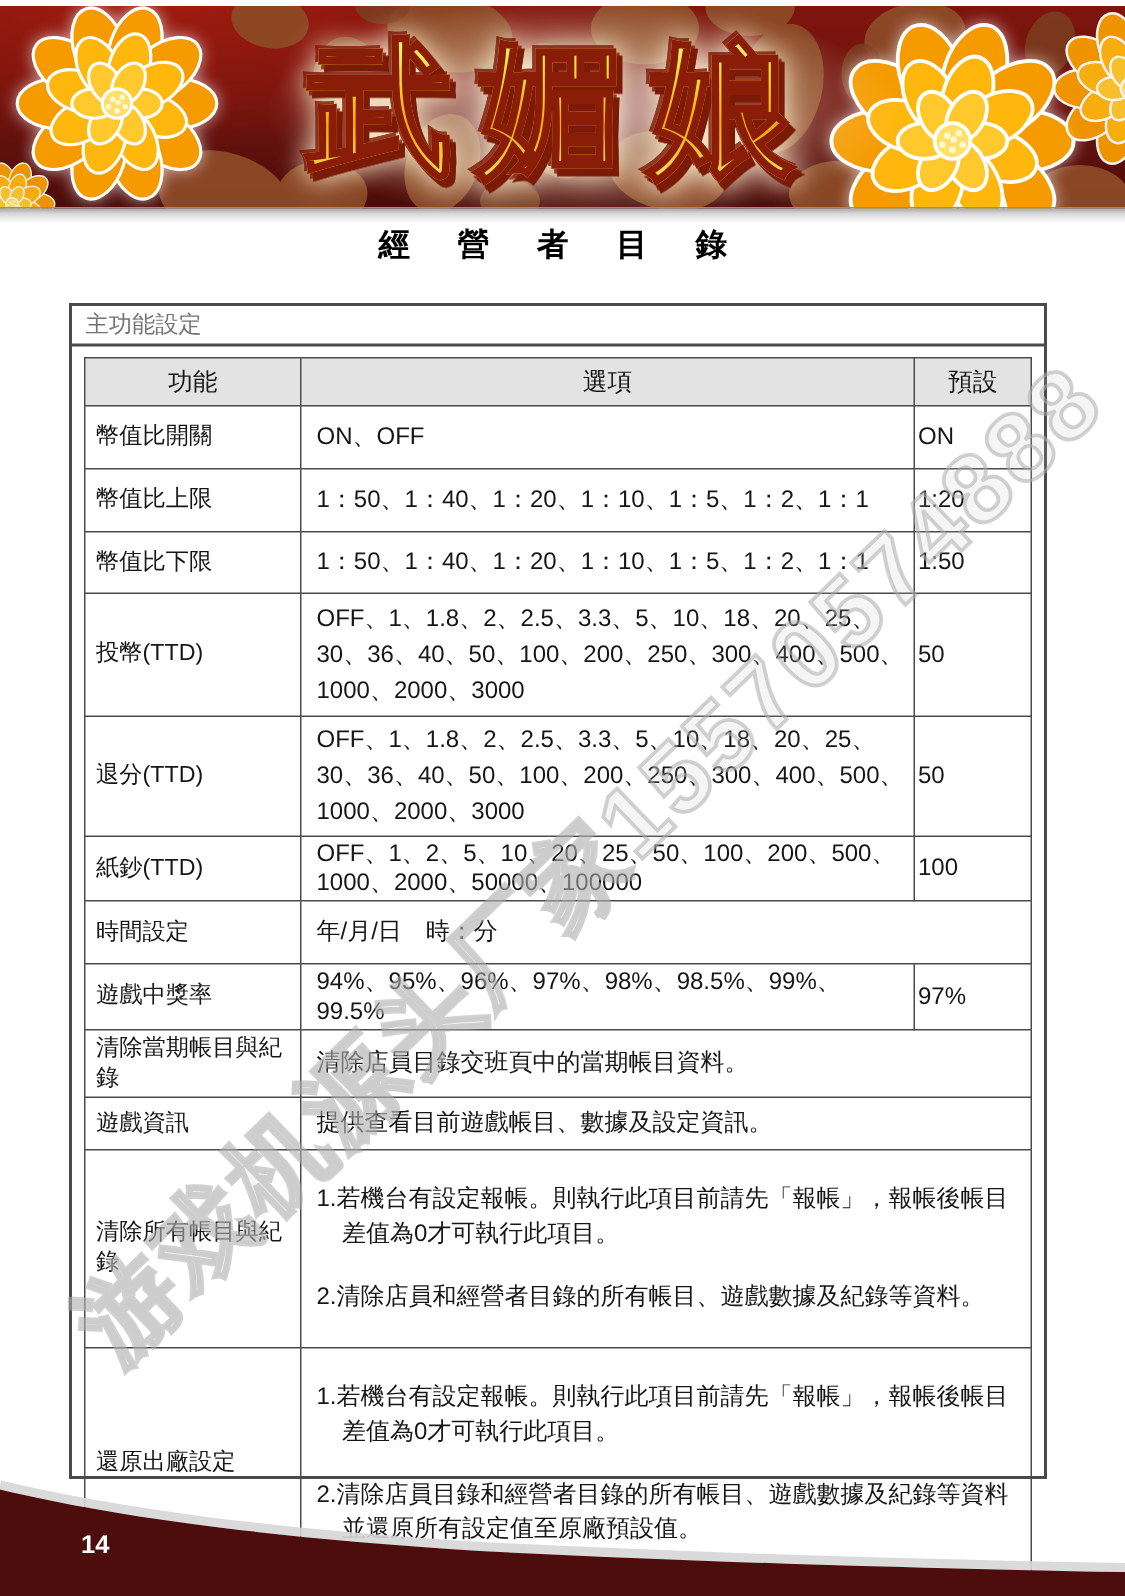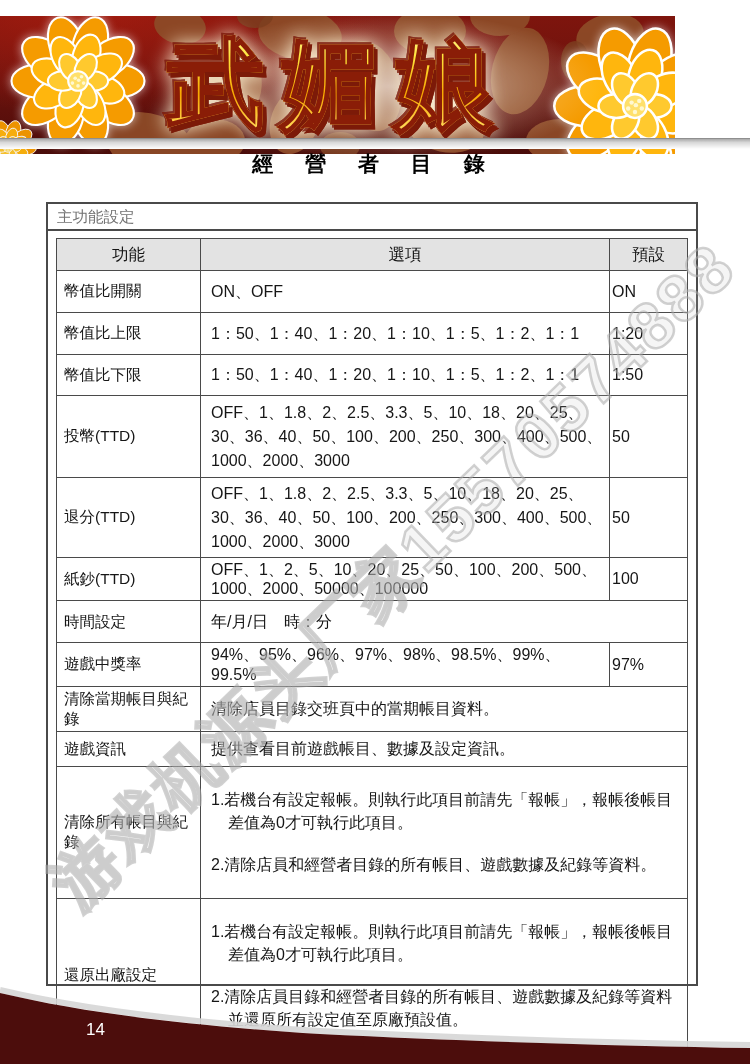--- a/index.html
+++ b/index.html
@@ -1,21 +1,21 @@
 <!DOCTYPE html>
 <html><head>
 <meta charset="utf-8">
 <style>
   html,body{margin:0;padding:0;}
   body{width:750px;height:1064px;position:relative;overflow:hidden;background:#ffffff;
        font-family:"Liberation Sans","DejaVu Sans",sans-serif;}
   .page{position:absolute;inset:0;}
 
   
-  .banner{position:absolute;left:0;top:16px;width:675px;height:138px;overflow:hidden;
+  .banner{position:absolute;left:0;top:4px;width:750px;height:138px;overflow:hidden;
     background:
       radial-gradient(ellipse 420px 160px at 14% -10%, rgba(175,30,16,.75), rgba(175,30,16,0) 70%),
       linear-gradient(180deg,#7e150d 0%,#6d130e 45%,#4a0c09 100%);}
   .banner svg{position:absolute;}
   .banner-edge{position:absolute;left:0;top:138px;width:750px;height:10px;
     background:linear-gradient(180deg,#a9a9a9 0%,#d8d8d8 35%,#ffffff 100%);
     border-top:1px solid #8f8f8f;}
   .title-glow{position:absolute;left:175px;top:-5px;width:430px;height:150px;
     background:radial-gradient(ellipse at center,rgba(255,255,255,.62) 0%,rgba(255,240,210,.25) 45%,rgba(255,255,255,0) 70%);}
   .game-title{position:absolute;left:0;top:4px;width:100%;text-align:center;
@@ -47,21 +47,21 @@
 
   
   .watermark{position:absolute;left:-130px;top:532px;width:1040px;height:80px;
     text-align:center;font-size:66px;font-weight:bold;letter-spacing:3px;white-space:nowrap;
     color:rgba(195,195,195,.16);-webkit-text-stroke:2.5px rgba(172,172,172,.55);
     transform:rotate(-44deg);pointer-events:none;z-index:9;}
 
   
   .footer-curve{position:absolute;left:0;bottom:0;width:750px;height:80px;}
   .page-number{position:absolute;left:54px;top:1020px;color:#ffffff;
-    font-size:17px;font-weight:normal;z-index:4;margin-left:32px;}
+    font-size:17px;font-weight:bold;z-index:4;}
 </style>
 </head>
 <body>
 
 <div class="page">
 
   <div class="banner">
     <svg width="750" height="138" viewBox="0 0 750 138">
       <g fill="#8d4a27" opacity="0.95">
         <ellipse cx="150" cy="128" rx="46" ry="30" transform="rotate(18 150 128)"></ellipse>

